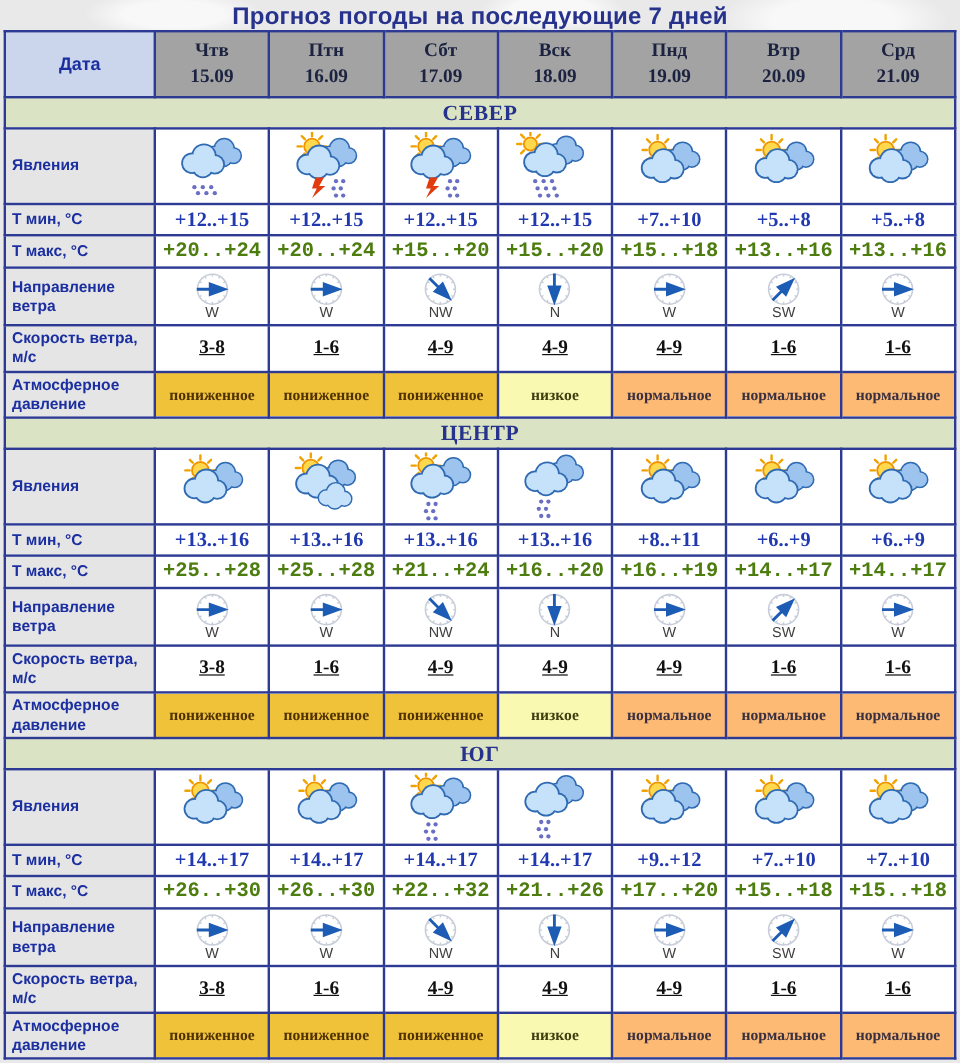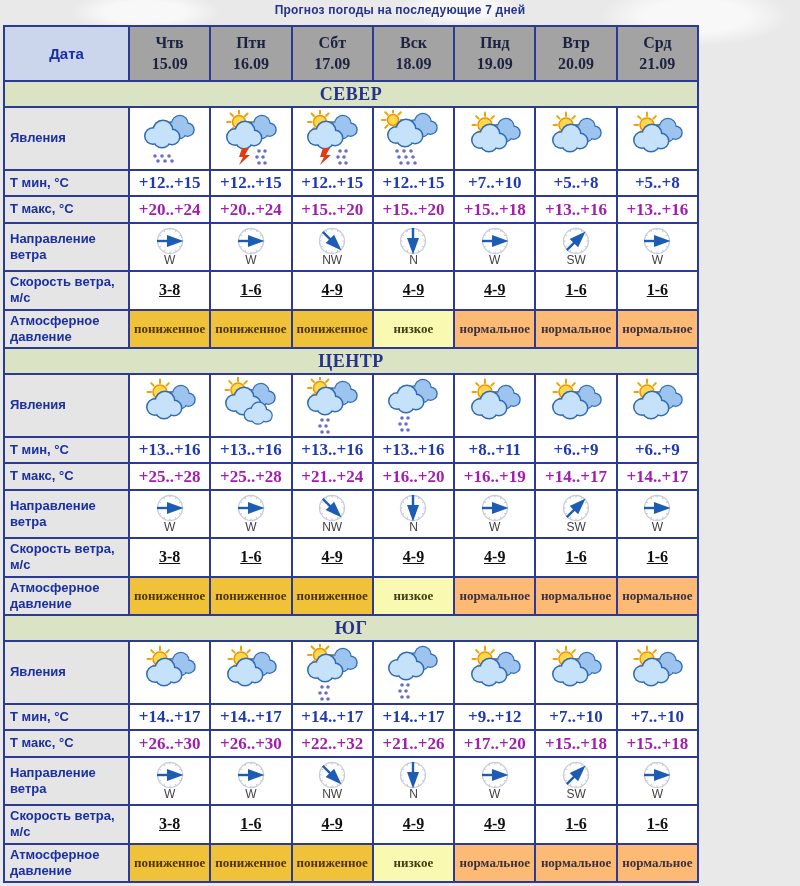--- a/index.html
+++ b/index.html
@@ -9,24 +9,24 @@
     font-family:"Liberation Sans",sans-serif;
   }
   .cloud-wm{position:absolute;pointer-events:none;
     background:radial-gradient(closest-side,#f8f8f8 55%,rgba(248,248,248,0));
     border-radius:50%;}
   #wm1{left:70px;top:-8px;width:150px;height:40px;}
   #wm2{left:400px;top:-10px;width:120px;height:36px;}
   #wm3{left:600px;top:-14px;width:190px;height:60px;}
   #title{
     position:absolute;top:3px;left:0;width:100%;text-align:center;
-    font-size:12px;font-weight:bold;color:#26328c;letter-spacing:.2px;
+    font-size:20px;font-weight:bold;color:#26328c;letter-spacing:.2px;
   }
   table{
-    position:absolute;top:25px;left:3px;width:696px;
+    position:absolute;top:25px;left:3px;width:794px;
     border-collapse:collapse;table-layout:fixed;background:#ffffff;
   }
   td,th{border:2px solid #2d3a94;overflow:hidden;}
   thead th.datehead{
     background:#cbd5ec;color:#1b2fa0;font-size:15px;font-weight:bold;height:51px;
   }
   thead th.daycol{
     background:#a3a3a3;color:#1c2340;height:51px;
     font-family:"Liberation Serif",serif;font-size:16px;font-weight:bold;line-height:1.3;
   }
@@ -35,21 +35,21 @@
     font-family:"Liberation Serif",serif;font-size:18px;font-weight:bold;letter-spacing:.5px;
   }
   th.rowlabel{
     background:#e5e5e5;color:#1b2fa0;font-size:13px;font-weight:bold;
     text-align:left;padding:2px 5px;line-height:1.25;
   }
   td{background:#fff;text-align:center;vertical-align:middle;
      font-family:"Liberation Serif",serif;font-weight:bold;padding:0;}
   td.phen{height:61px;}
   td.tmin{height:24px;color:#2038b0;font-size:17px;}
-  td.tmax{height:25px;color:#a21caf;font-size:17px;}
+  td.tmax{height:25px;color:#4d7c0f;font-size:17px;font-family:Liberation Mono, monospace;}
   td.dir{height:46px;}
   td.dir .dirletter{font-family:"Liberation Sans",sans-serif;font-weight:normal;
      color:#3f3f3f;font-size:12px;line-height:1;margin-top:-3px;padding-bottom:2px;}
   td.spd{height:34px;color:#101010;font-size:16px;text-decoration:underline;}
   td.press{height:31px;font-size:13px;}
   .press-lowered{background:#f0c23a;color:#4f3200;margin-left:32px;}
   .press-low{background:#f9f9b2;color:#3f3f12;}
   .press-normal{background:#fdba74;color:#3a3040;}
   svg{display:block;margin:0 auto;}
 </style>

